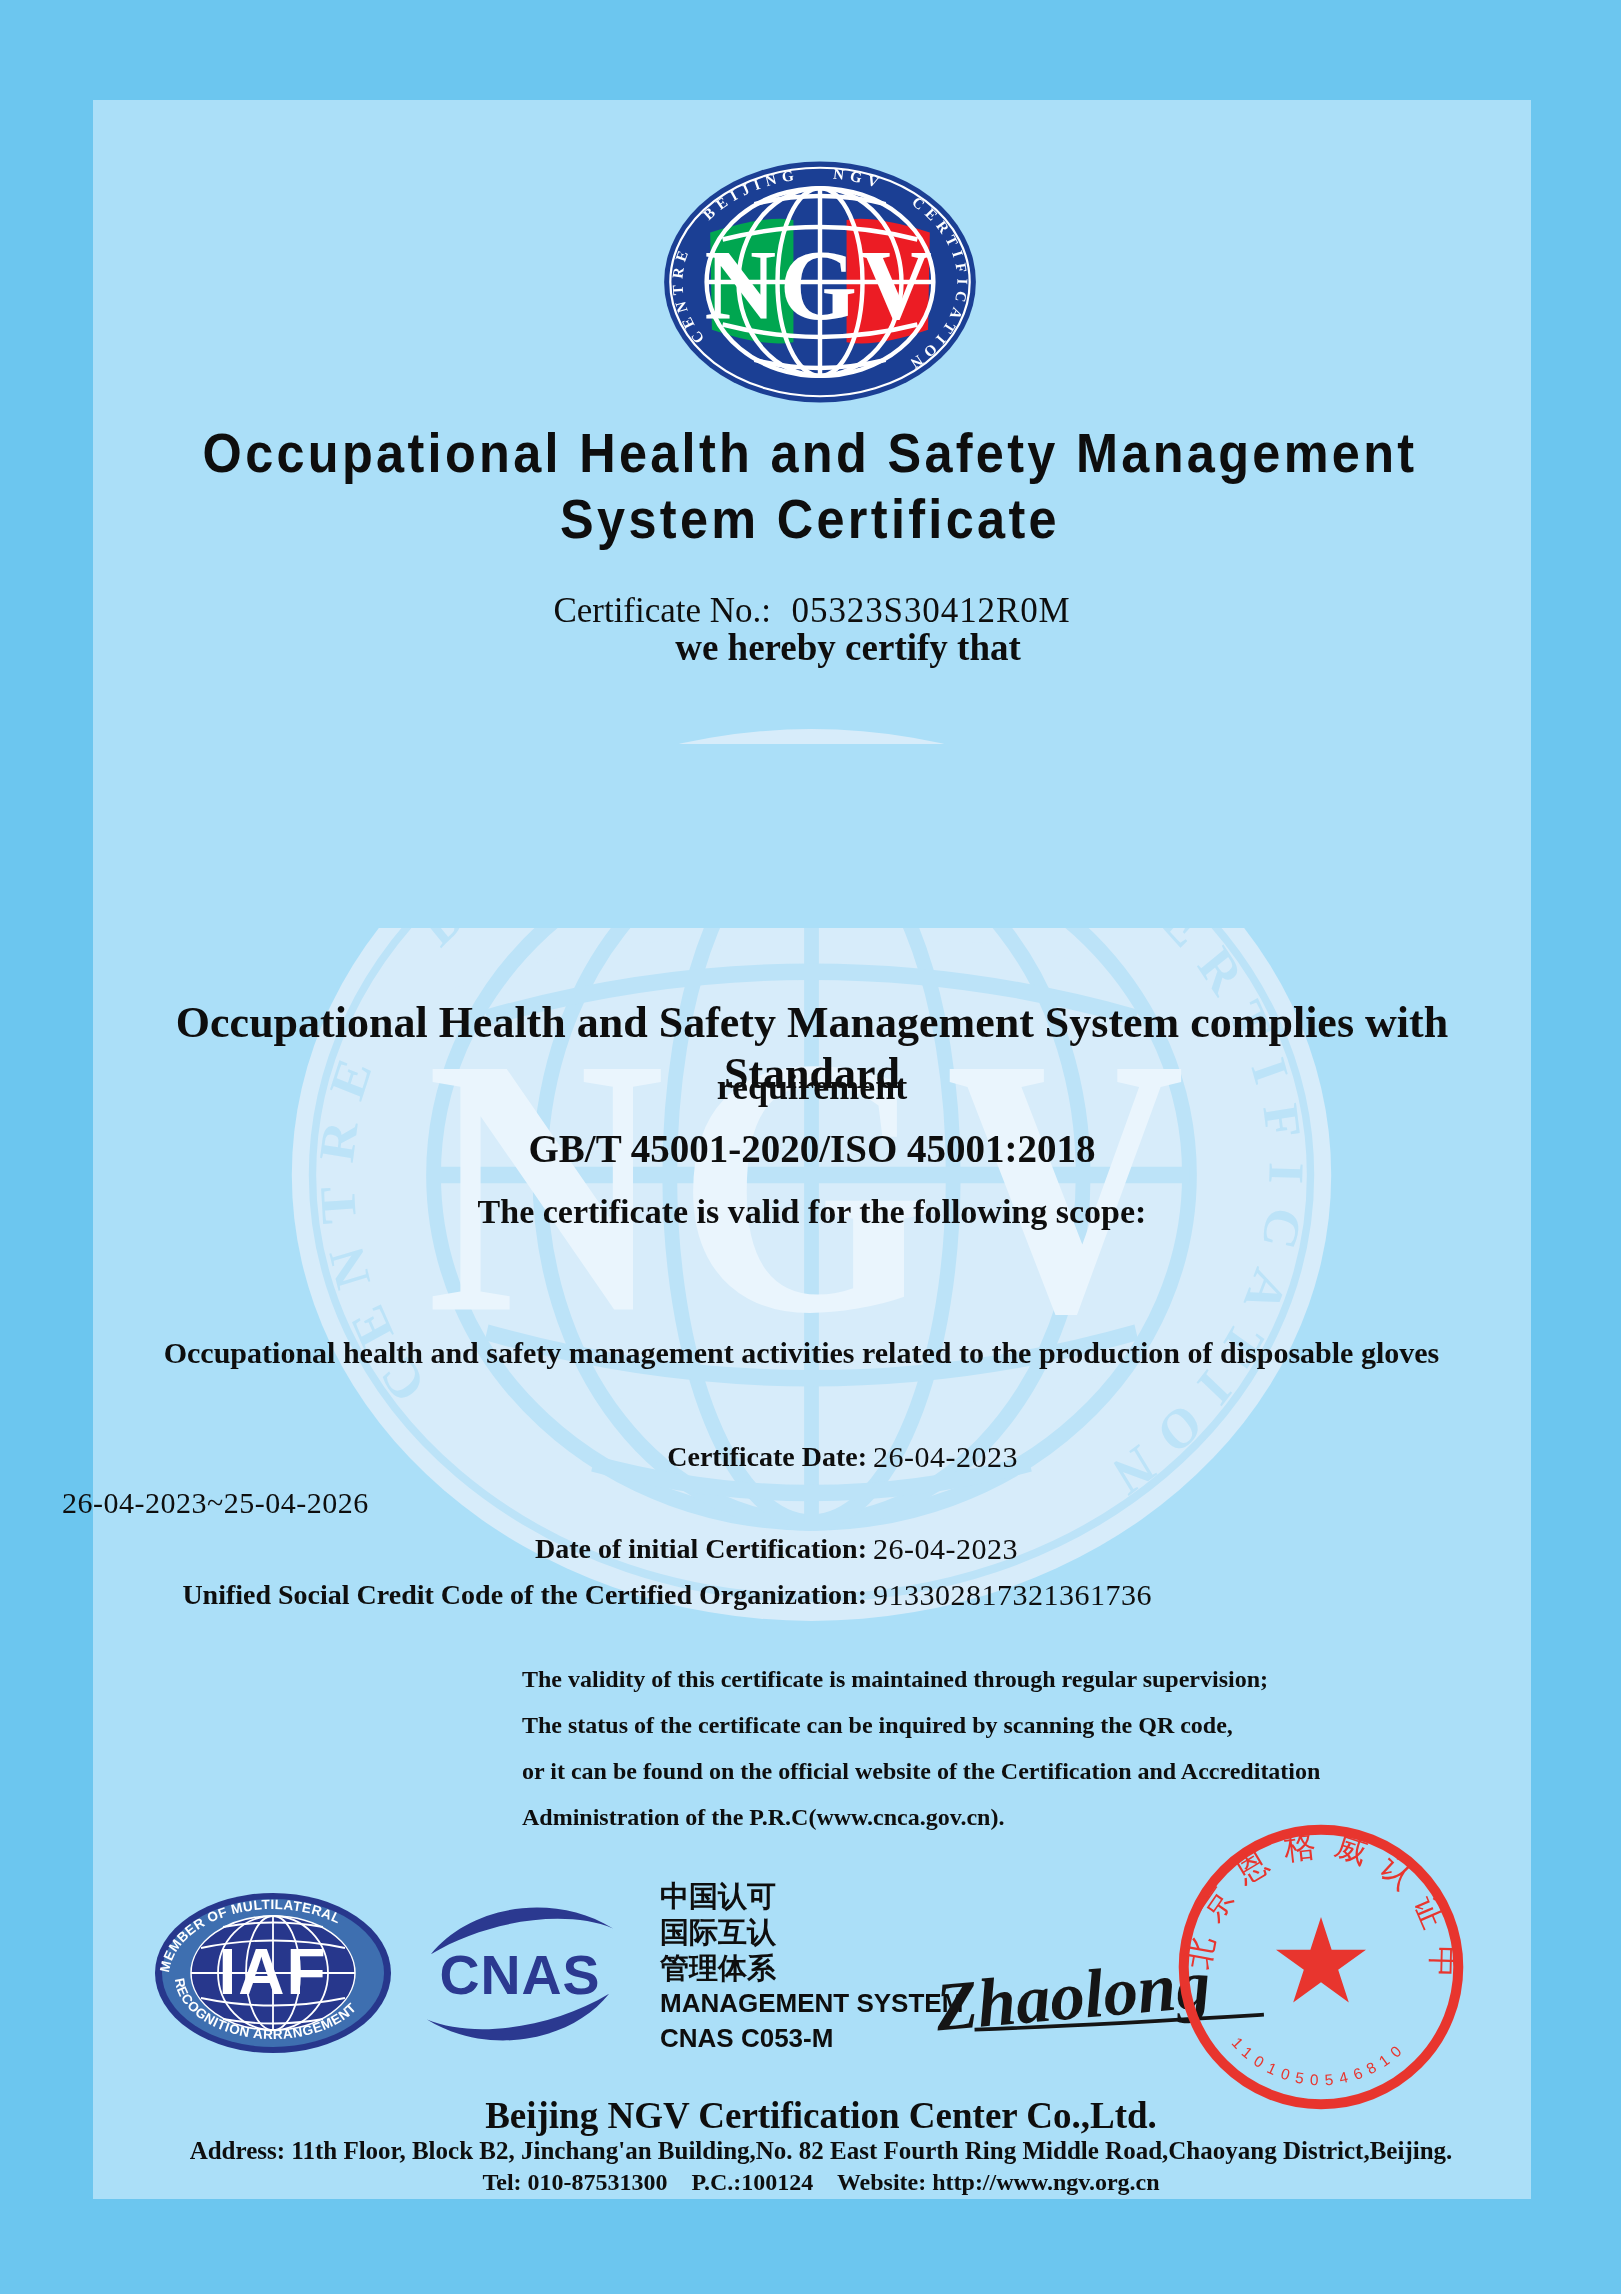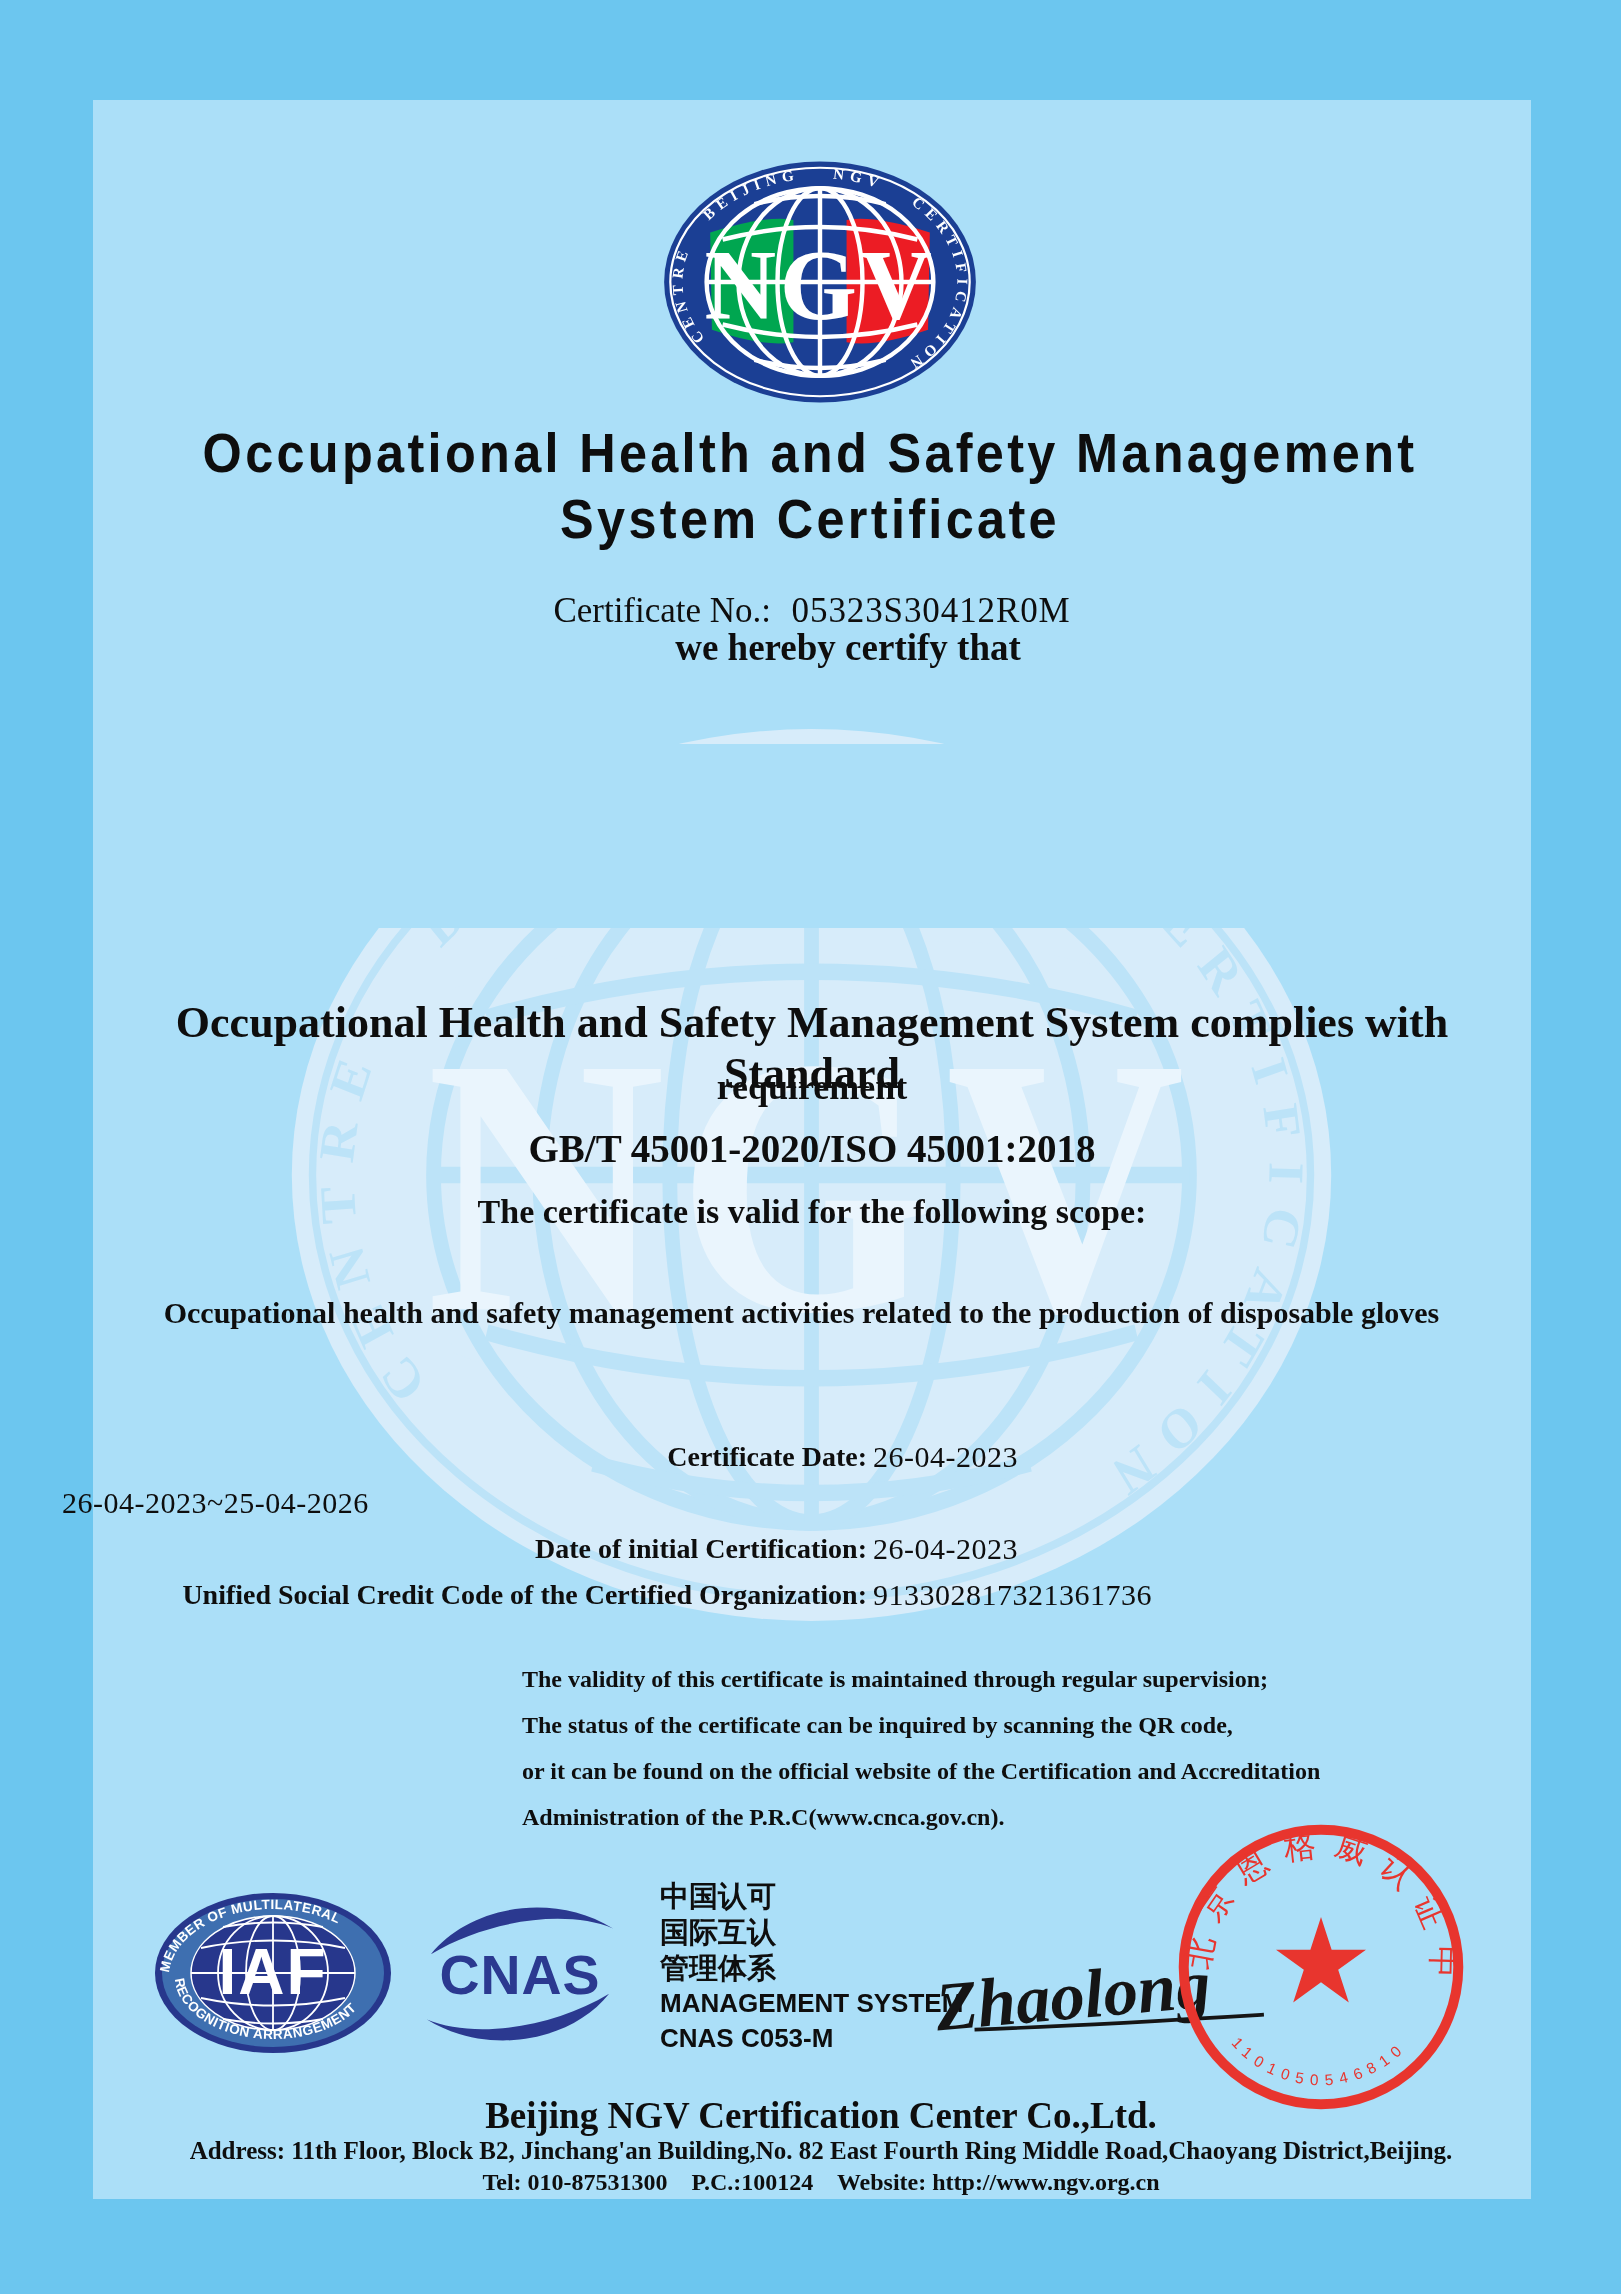--- a/index.html
+++ b/index.html
@@ -20,21 +20,21 @@
          transform:scaleX(0.9);transform-origin:50% 50%;text-align:center;}
   .certno{left:93px;top:591px;width:1438px;z-index:3;font-size:35px;}
   .certno .val{margin-left:20.5px;letter-spacing:0.9px;}
   .certify{left:93px;top:626px;width:1438px;z-index:3;font-size:37px;font-weight:bold;margin-left:36px;}
 
   .body-line{left:93px;width:1438px;z-index:3;font-weight:bold;}
   .compl1{top:997px;font-size:44px;}
   .compl2{top:1066px;font-size:36px;}
   .standard{top:1126px;font-size:39px;}
   .scope-intro{top:1193px;font-size:34px;}
-  .scope-text{left:37px;top:1296px;width:1529px;z-index:3;font-weight:bold;font-size:30px;}
+  .scope-text{left:37px;top:1336px;width:1529px;z-index:3;font-weight:bold;font-size:30px;}
 
   .dates{left:56px;top:1434px;width:1324px;z-index:3;}
   .dates .row{display:flex;height:46px;line-height:46px;}
   .dates .lbl{width:811px;text-align:right;font-weight:bold;font-size:28px;}
   .dates .val{margin-left:6px;font-size:30px;letter-spacing:0.5px;}
 
   .validity{left:522px;top:1656px;width:951px;z-index:3;font-weight:bold;
             font-size:24px;line-height:46px;}
 
   .iaf-logo{left:152px;top:1891px;width:242px;height:164px;z-index:3;}

